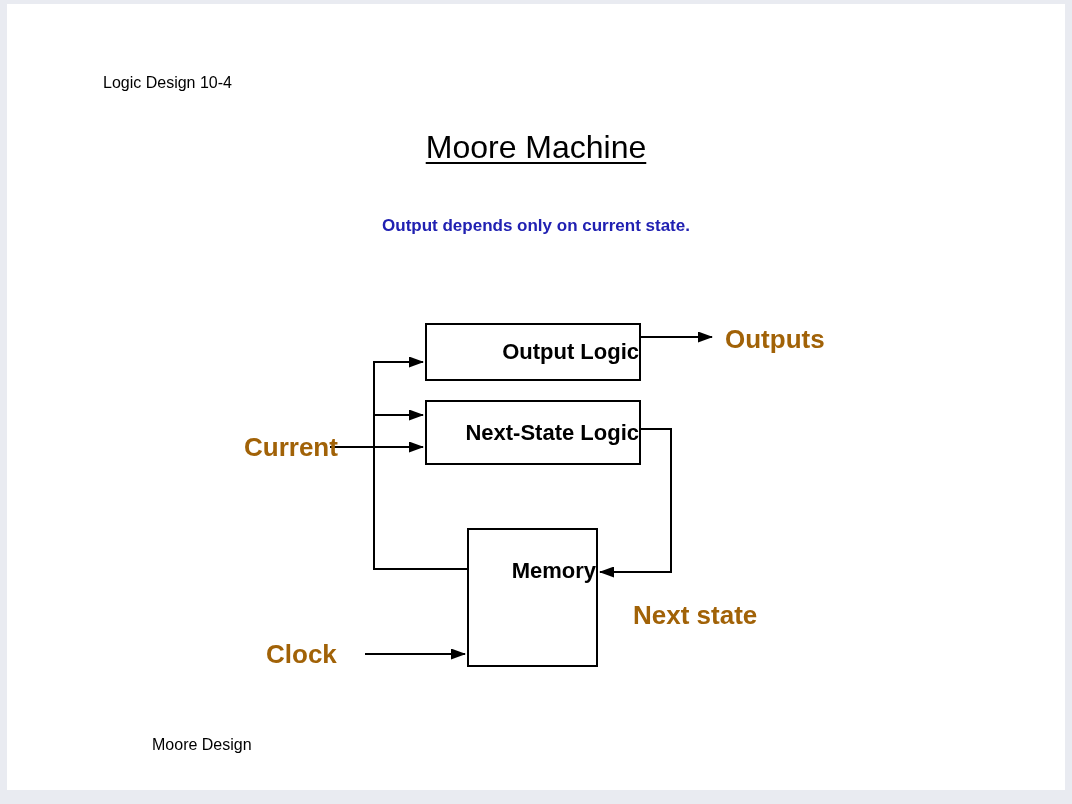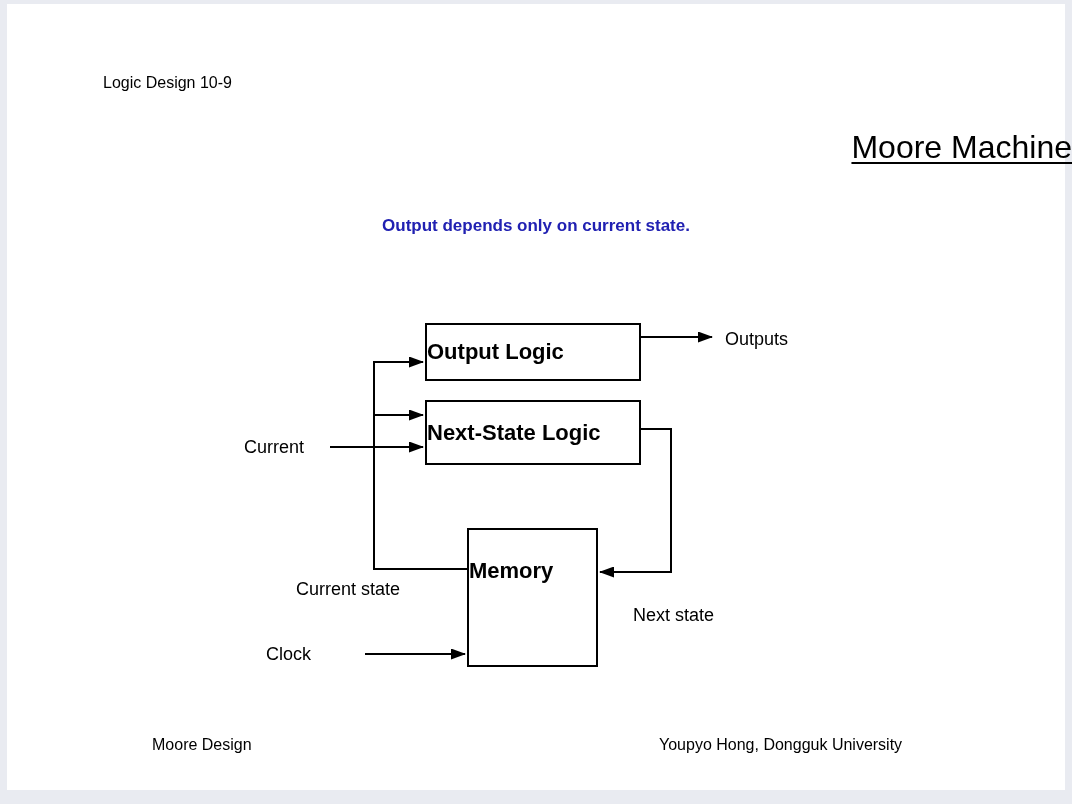--- a/index.html
+++ b/index.html
@@ -18,65 +18,65 @@
     left:7px;top:4px;width:1058px;height:786px;
     background:#ffffff;
   }
   .abs{position:absolute;white-space:nowrap;}
   .header-label{
     left:103px;top:73px;
     font-size:16px;color:#000;line-height:19px;
   }
   .title{
     left:0;right:0;top:129px;
-    text-align:right;
+    text-align:center;
     font-size:32px;color:#000;line-height:36px;
     text-decoration:underline;
     text-underline-offset:4px;
     text-decoration-thickness:2px;
   }
   .subtitle{
     left:0;right:0;top:212px;
     text-align:center;
     font-size:17px;font-weight:bold;color:#2121b2;line-height:28px;
   }
   .diagram-box{
     position:absolute;
     border:2px solid #000;
     box-sizing:border-box;
-    display:flex;align-items:center;justify-content:flex-start;
+    display:flex;align-items:center;justify-content:flex-end;
     font-size:22px;font-weight:bold;color:#000;
     background:#fff;
   }
   .box-output-logic{left:425px;top:323px;width:216px;height:58px;}
   .box-next-state{left:425px;top:400px;width:216px;height:65px;}
   .box-memory{
     left:467px;top:528px;width:131px;height:139px;
     align-items:flex-start;
     padding-top:28px;
   }
   .dlabel{
-    font-size:18px;font-weight:normal;color:#000000;line-height:26px;
+    font-size:26px;font-weight:bold;color:#a16207;line-height:26px;
   }
   .lbl-inputs{left:244px;top:434px;}
   .lbl-outputs{left:725px;top:326px;}
   .lbl-current{left:296px;top:576px;}
   .lbl-next{left:633px;top:582px;margin-top:20px;}
   .lbl-clock{left:266px;top:641px;}
   .footer-left{left:152px;top:735px;font-size:16px;color:#000;line-height:19px;}
   .footer-right{left:659px;top:735px;font-size:16px;color:#000;line-height:19px;}
   .wires{position:absolute;left:0;top:0;pointer-events:none;}
 </style>
 </head>
 <body>
 
 <div class="screen">
   <div class="page"></div>
 
-  <div class="abs header-label">Logic Design 10-9</div>
+  <div class="abs header-label">Logic Design 10-4</div>
 
   <div class="abs title">Moore Machine</div>
 
   <div class="abs subtitle">Output depends only on current state.</div>
 
   <svg class="wires" width="1072" height="804" viewBox="0 0 1072 804">
     <defs>
       <marker id="arrow" markerUnits="userSpaceOnUse" markerWidth="15" markerHeight="11" refX="14" refY="5.5" orient="auto">
         <path d="M0,0 L15,5.5 L0,11 z" fill="#000"></path>
       </marker>
@@ -100,19 +100,17 @@
   </div>
   <div class="diagram-box box-next-state">
     <span>Next-State Logic</span>
   </div>
   <div class="diagram-box box-memory">
     <span>Memory</span>
   </div>
 
   <div class="abs dlabel lbl-inputs">Current</div>
   <div class="abs dlabel lbl-outputs">Outputs</div>
-  <div class="abs dlabel lbl-current">Current state</div>
   <div class="abs dlabel lbl-next">Next state</div>
   <div class="abs dlabel lbl-clock">Clock</div>
 
   <div class="abs footer-left">Moore Design</div>
-  <div class="abs footer-right">Youpyo Hong, Dongguk University</div>
 </div>
 
 </body></html>

